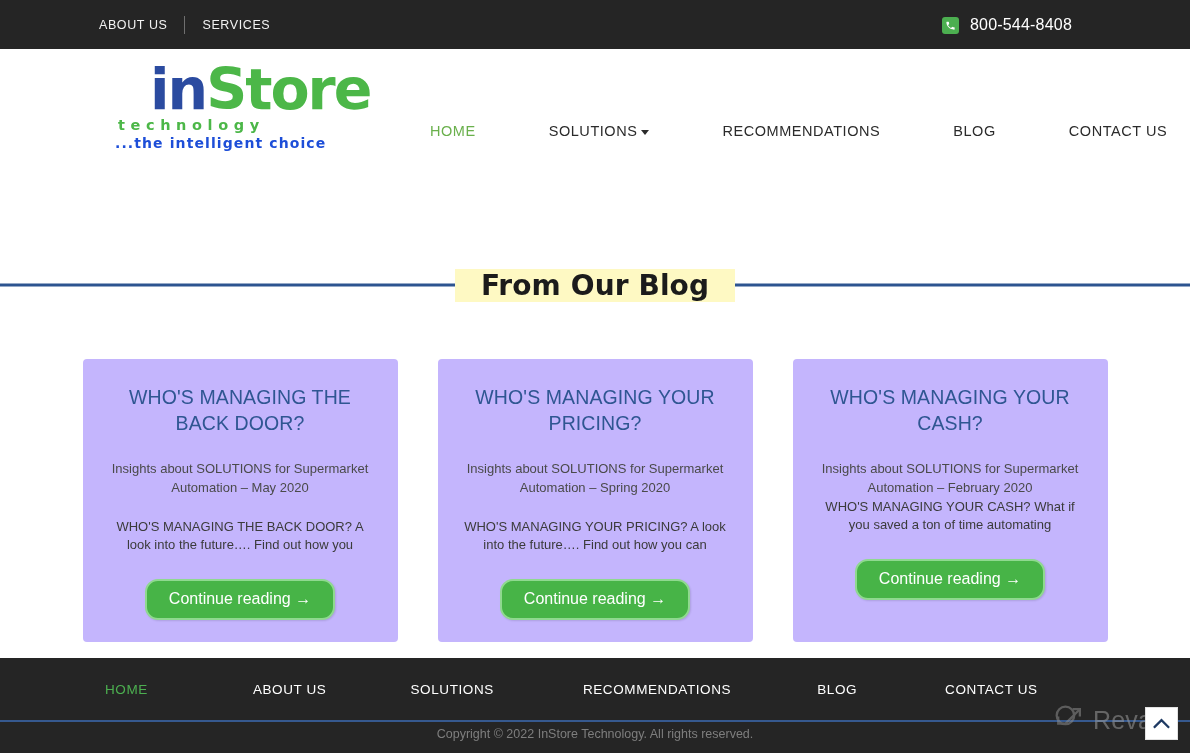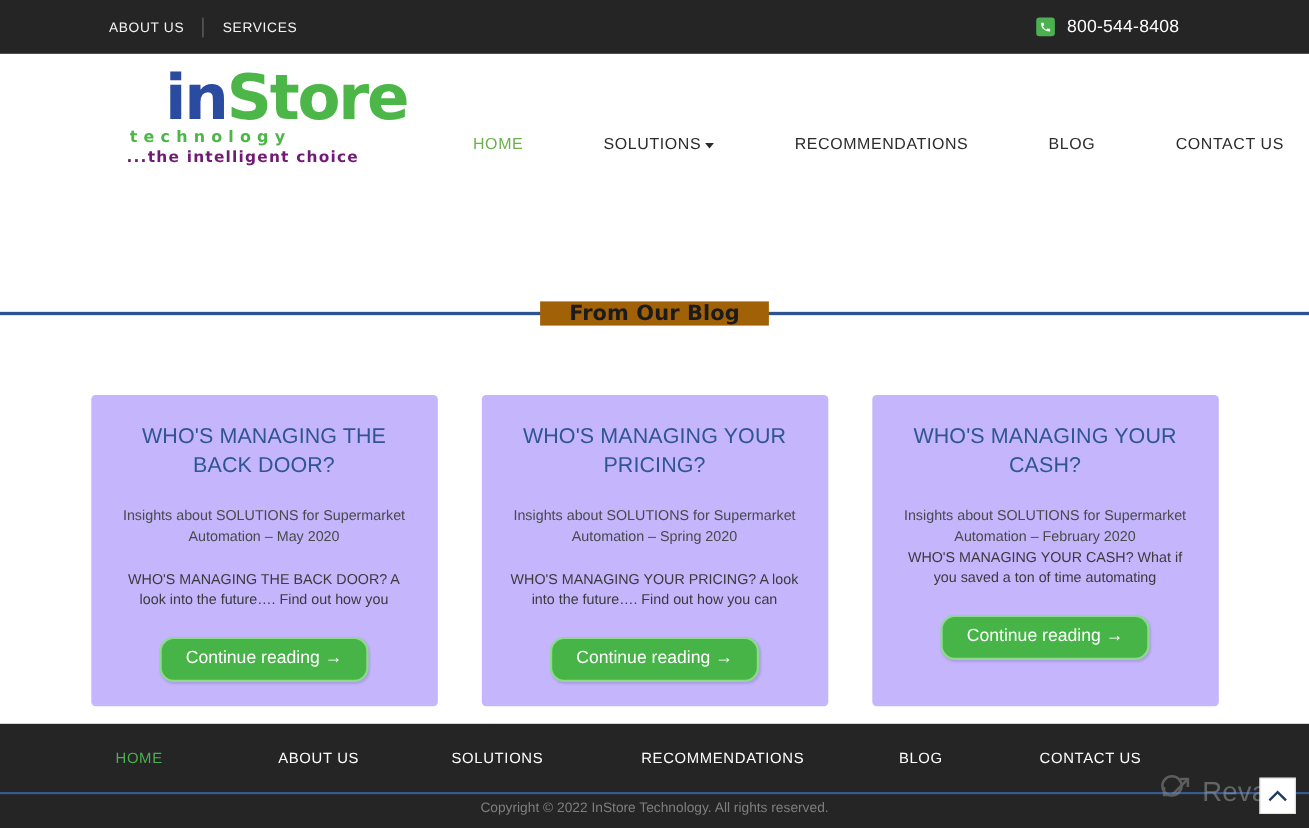--- a/index.html
+++ b/index.html
@@ -34,21 +34,21 @@
     text-decoration: none;
     white-space: nowrap;
     cursor: pointer;
   }
   .topbar-sep {
     width: 1px;
     height: 18px;
     background: #6f6f6f;
     margin: 0 17px;
   }
-  .topbar-right { display: flex; align-items: center; gap: 11px; padding-right: 90px; }
+  .topbar-right { display: flex; align-items: flex-end; gap: 11px; padding-right: 90px; }
   .phone-icon {
     width: 17px; height: 17px;
     background: #4caf50;
     border-radius: 3px;
     display: flex; align-items: center; justify-content: center;
     flex: 0 0 auto;
   }
   .phone-icon svg { display: block; }
   .phone-number {
     color: #ffffff;
@@ -87,21 +87,21 @@
   .logo-sub {
     color: #4cb748;
     font-family: "DejaVu Sans", sans-serif;
     font-weight: 700;
     font-size: 14.5px;
     letter-spacing: 5.6px;
     margin-top: 1px;
     margin-left: 6px;
   }
   .logo-tag {
-    color: #701a75;
+    color: #1d4ed8;
     font-family: "DejaVu Sans", sans-serif;
     font-weight: 700;
     font-size: 14px;
     letter-spacing: 1.1px;
     margin-top: 2px;
     margin-left: 3px;
   }
 
   .mainnav {
     position: absolute;
@@ -147,24 +147,24 @@
   .section-rule {
     position: absolute;
     left: 0; right: 0; top: 50%;
     height: 3px;
     background: #2d5490;
     transform: translateY(-50%);
   }
   .section-title {
     position: relative;
     z-index: 2;
-    background: #a16207;
+    background: #fef9c3;
     padding: 0 26px;
     font-family: "DejaVu Sans", sans-serif;
-    font-size: 19px;
+    font-size: 28px;
     font-weight: 700;
     color: #1b1b1b;
     letter-spacing: 0.1px;
     white-space: nowrap;
   }
 
   .cards {
     display: flex;
     justify-content: center;
     gap: 40px;

